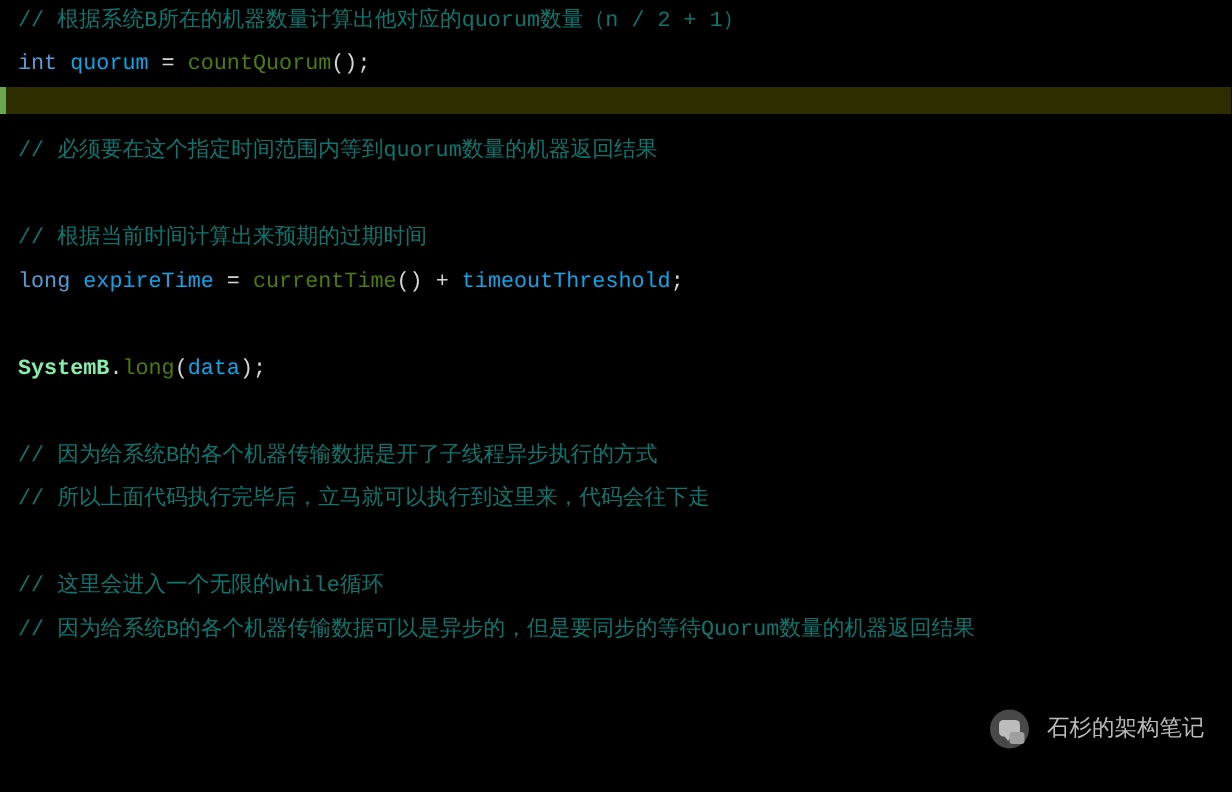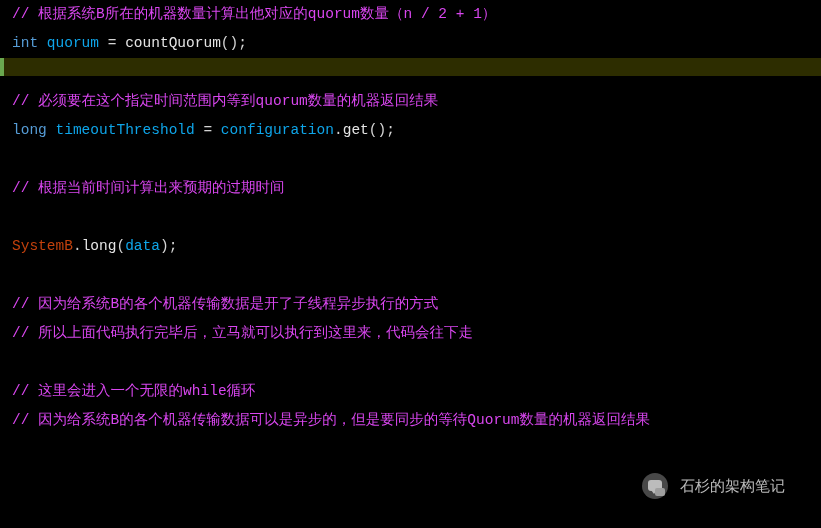--- a/index.html
+++ b/index.html
@@ -15,39 +15,39 @@
     position: relative;
   }
   .editor {
     padding: 0 0 0 12px;
     color: #d4d4d4;
   }
   .line {
     height: 29px;
     white-space: pre;
   }
-  .comment { color: #d946ef; }
+  .comment { color: #0f766e; }
   .keyword { color: #569cd6; }
   .ident   { color: #0ea5e9; }
-  .func    { color: #e5e5e5; }
+  .func    { color: #4d7c0f; }
   .punct   { color: #d4d4d4; }
-  .class   { color: #c2410c; }
+  .class   { color: #86efac; font-weight: bold; }
   .highlight-line {
     position: absolute;
     left: 0;
     right: 0;
     top: 58px;
     height: 18px;
     background: rgba(128,128,0,0.35);
     border-left: 4px solid #6aa84f;
     pointer-events: none;
   }
   .watermark {
     position: absolute;
-    right: 36px;
+    right: 18px;
     bottom: 28px;
     display: flex;
     align-items: center;
     gap: 12px;
     color: #dcdcdc;
     font-family: "Microsoft YaHei", sans-serif;
     font-size: 15px;
     opacity: 0.85;
     pointer-events: none;
   }
@@ -92,23 +92,23 @@
 </head>
 <body>
 
 <div class="highlight-line"></div>
 
 <div class="editor" id="editor">
     <div class="line"><span class="comment">// 根据系统B所在的机器数量计算出他对应的quorum数量（n / 2 + 1）</span></div>
     <div class="line"><span class="keyword">int</span><span class="punct"> </span><span class="ident">quorum</span><span class="punct"> = </span><span class="func">countQuorum</span><span class="punct">();</span></div>
     <div class="line"><span class="punct"></span></div>
     <div class="line"><span class="comment">// 必须要在这个指定时间范围内等到quorum数量的机器返回结果</span></div>
-    <div class="line"><span class="keyword">long</span><span class="punct"> </span><span class="ident">timeoutThreshold</span><span class="punct"> = </span><span class="ident">configuration</span><span class="punct">.</span><span class="func">get</span><span class="punct">();</span></div>
     <div class="line"><span class="punct"></span></div>
     <div class="line"><span class="comment">// 根据当前时间计算出来预期的过期时间</span></div>
+    <div class="line"><span class="keyword">long</span><span class="punct"> </span><span class="ident">expireTime</span><span class="punct"> = </span><span class="func">currentTime</span><span class="punct">() + </span><span class="ident">timeoutThreshold</span><span class="punct">;</span></div>
     <div class="line"><span class="punct"></span></div>
     <div class="line"><span class="class">SystemB</span><span class="punct">.</span><span class="func">long</span><span class="punct">(</span><span class="ident">data</span><span class="punct">);</span></div>
     <div class="line"><span class="punct"></span></div>
     <div class="line"><span class="comment">// 因为给系统B的各个机器传输数据是开了子线程异步执行的方式</span></div>
     <div class="line"><span class="comment">// 所以上面代码执行完毕后，立马就可以执行到这里来，代码会往下走</span></div>
     <div class="line"><span class="punct"></span></div>
     <div class="line"><span class="comment">// 这里会进入一个无限的while循环</span></div>
     <div class="line"><span class="comment">// 因为给系统B的各个机器传输数据可以是异步的，但是要同步的等待Quorum数量的机器返回结果</span></div>
   </div>
 

